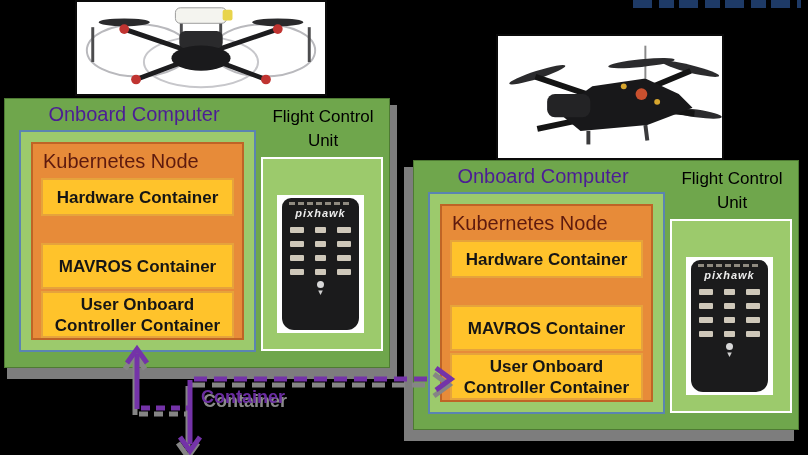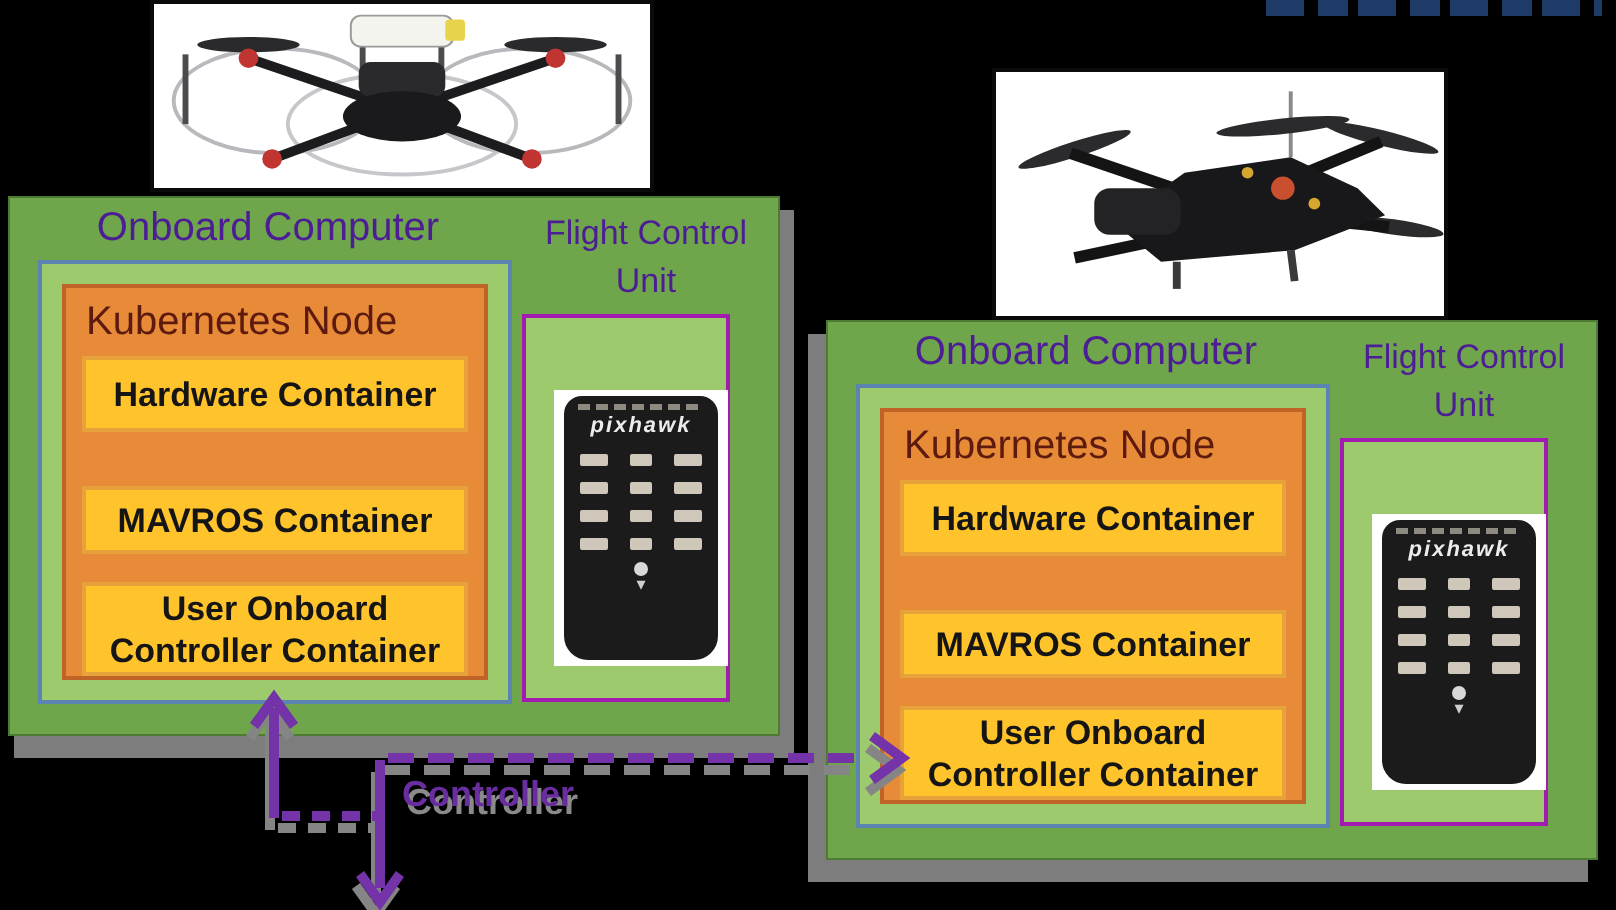--- a/index.html
+++ b/index.html
@@ -19,36 +19,36 @@
 
   
   .unit{position:absolute;width:386px;height:270px;background:#6FA64C;
         border:1px solid #4e7a33;box-sizing:border-box;}
   .unit-left{left:4px;top:98px;box-shadow:5px 9px 0 2px #7D7D7D;}
   .unit-right{left:413px;top:160px;box-shadow:-7px 9px 0 2px #7D7D7D;}
 
   .unit-title{position:absolute;left:8px;top:4px;width:242px;text-align:center;
         font-size:20px;color:#4c1d95;}
   .fcu-title{position:absolute;left:254px;top:6px;width:128px;text-align:center;
-        font-size:17px;line-height:24px;color:#4c1d95;}
+        font-size:17px;line-height:24px;color:#000000;}
 
   .node-panel{position:absolute;left:14px;top:31px;width:237px;height:222px;
         background:#9CCA6C;border:2px solid #5B84B1;box-sizing:border-box;}
   .orange-box{position:absolute;left:10px;top:10px;width:213px;height:198px;
         background:#E78B39;border:2px solid #BF6426;box-sizing:border-box;}
   .node-title{margin:6px 13px 0 10px;font-size:20px;color:#5E1A0E;}
   .cbox{position:absolute;left:8px;width:193px;background:#FFC32B;border:2px solid #E6A33C;
         box-sizing:border-box;display:flex;align-items:center;justify-content:center;
         text-align:center;font-weight:bold;font-size:17px;line-height:21px;color:#151515;}
   .c1{top:34px;height:38px;}
-  .c2{top:99px;height:34px;}
+  .c2{top:99px;height:46px;}
   .c3{top:147px;height:47px;}
 
-  .fcu-panel{position:absolute;left:256px;top:58px;width:104px;height:194px;
-        background:#9CCA6C;border:2px solid #a21caf;box-sizing:border-box;}
+  .fcu-panel{position:absolute;left:256px;top:58px;width:122px;height:194px;
+        background:#9CCA6C;border:2px solid #ffffff;box-sizing:border-box;}
   .pixhawk-photo{position:absolute;left:14px;top:36px;width:87px;height:138px;background:#fff;}
   .pixhawk-device{position:absolute;left:5px;top:3px;right:5px;bottom:3px;background:#1b1b1c;
         border-radius:9px 9px 12px 12px;}
   .px-topline{margin:4px auto 0;width:82%;height:3px;
         background:repeating-linear-gradient(90deg,#8f8a80 0 6px,transparent 6px 9px);}
   .px-logo{margin-top:2px;text-align:center;color:#ececec;font-style:italic;font-weight:bold;
         font-size:11px;letter-spacing:1px;}
   .px-slots{display:grid;grid-template-columns:repeat(3,1fr);gap:8px 9px;padding:8px 8px 4px;}
   .px-slots .slot{height:6px;background:#cfc8ba;border-radius:1px;}
   .px-slots .slot:nth-child(3n+2){width:70%;justify-self:center;}
@@ -197,15 +197,15 @@
 
       <path d="M141 408 L190 408" stroke-dasharray="9 6"></path>
 
       <path d="M190 380 L190 444"></path>
       <path d="M180 437 L190 451 L200 437"></path>
 
       <path d="M194 379 L431 379" stroke-dasharray="13 7"></path>
       <path d="M436 368 L451 379 L436 390"></path>
     </g>
   </svg>
-  <div class="deploy-label">Controller</div>
+  <div class="deploy-label">Container</div>
 
 </div>
 
 </body></html>

